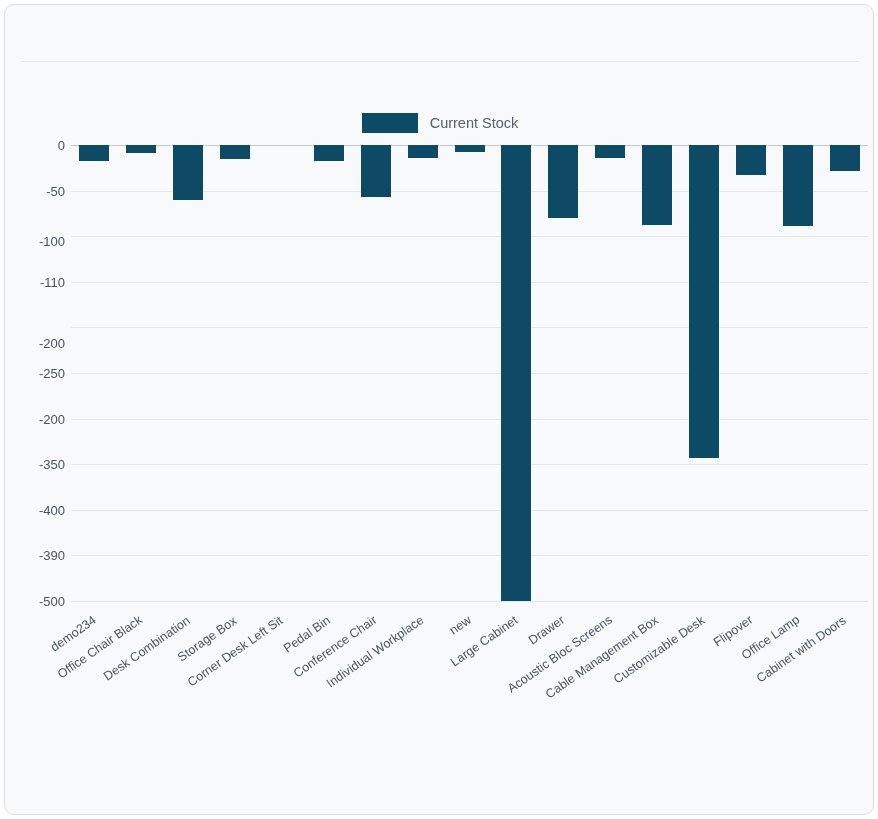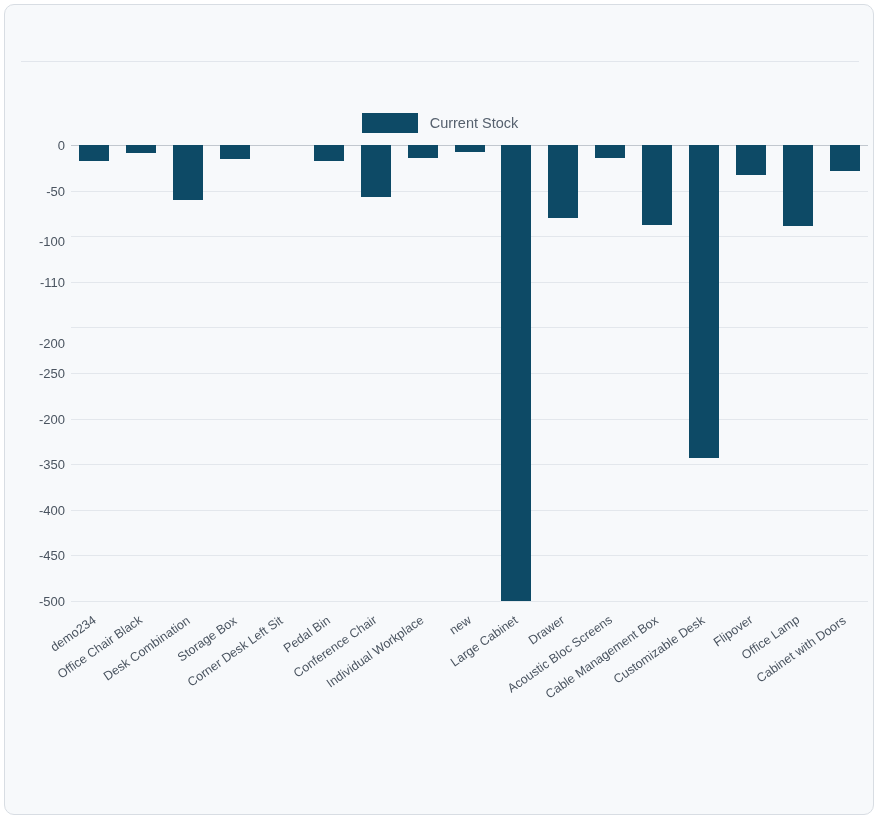--- a/index.html
+++ b/index.html
@@ -178,21 +178,21 @@
           <div class="ylabel" style="top: 198px; left: -64px;">-200</div>
           <div class="gridline" style="top: 228px;"></div>
           <div class="ylabel" style="top: 228px; left: -64px;">-250</div>
           <div class="gridline" style="top: 273.6px;"></div>
           <div class="ylabel" style="top: 273.6px; left: -64px;">-200</div>
           <div class="gridline" style="top: 319.2px;"></div>
           <div class="ylabel" style="top: 319.2px; left: -64px;">-350</div>
           <div class="gridline" style="top: 364.8px;"></div>
           <div class="ylabel" style="top: 364.8px; left: -64px;">-400</div>
           <div class="gridline" style="top: 410.4px;"></div>
-          <div class="ylabel" style="top: 410.4px; left: -64px;">-450</div>
+          <div class="ylabel" style="top: 410.4px; left: -64px;">-390</div>
           <div class="gridline" style="top: 456px;"></div>
           <div class="ylabel" style="top: 456px; left: -64px;">-500</div>
           <div class="bar" title="demo234: -17" style="left: 8.44118px; top: 0px; width: 30px; height: 15.504px; background: rgb(13, 74, 102);"></div>
           <div class="xlabel" style="left: -23.1547px; top: 497.826px; transform-origin: left top;">demo234</div>
           <div class="bar" title="Office Chair Black: -9" style="left: 55.3235px; top: 0px; width: 30px; height: 8.208px; background: rgb(13, 74, 102);"></div>
           <div class="xlabel" style="left: -15.5917px; top: 525.358px; transform-origin: left top;">Office Chair Black</div>
           <div class="bar" title="Desk Combination: -60" style="left: 102.206px; top: 0px; width: 30px; height: 54.72px; background: rgb(13, 74, 102);"></div>
           <div class="xlabel" style="left: 29.6525px; top: 526.505px; transform-origin: left top;">Desk Combination</div>
           <div class="bar" title="Storage Box: -15" style="left: 149.088px; top: 0px; width: 30px; height: 13.68px; background: rgb(13, 74, 102);"></div>
           <div class="xlabel" style="left: 103.567px; top: 507.577px; transform-origin: left top;">Storage Box</div>

